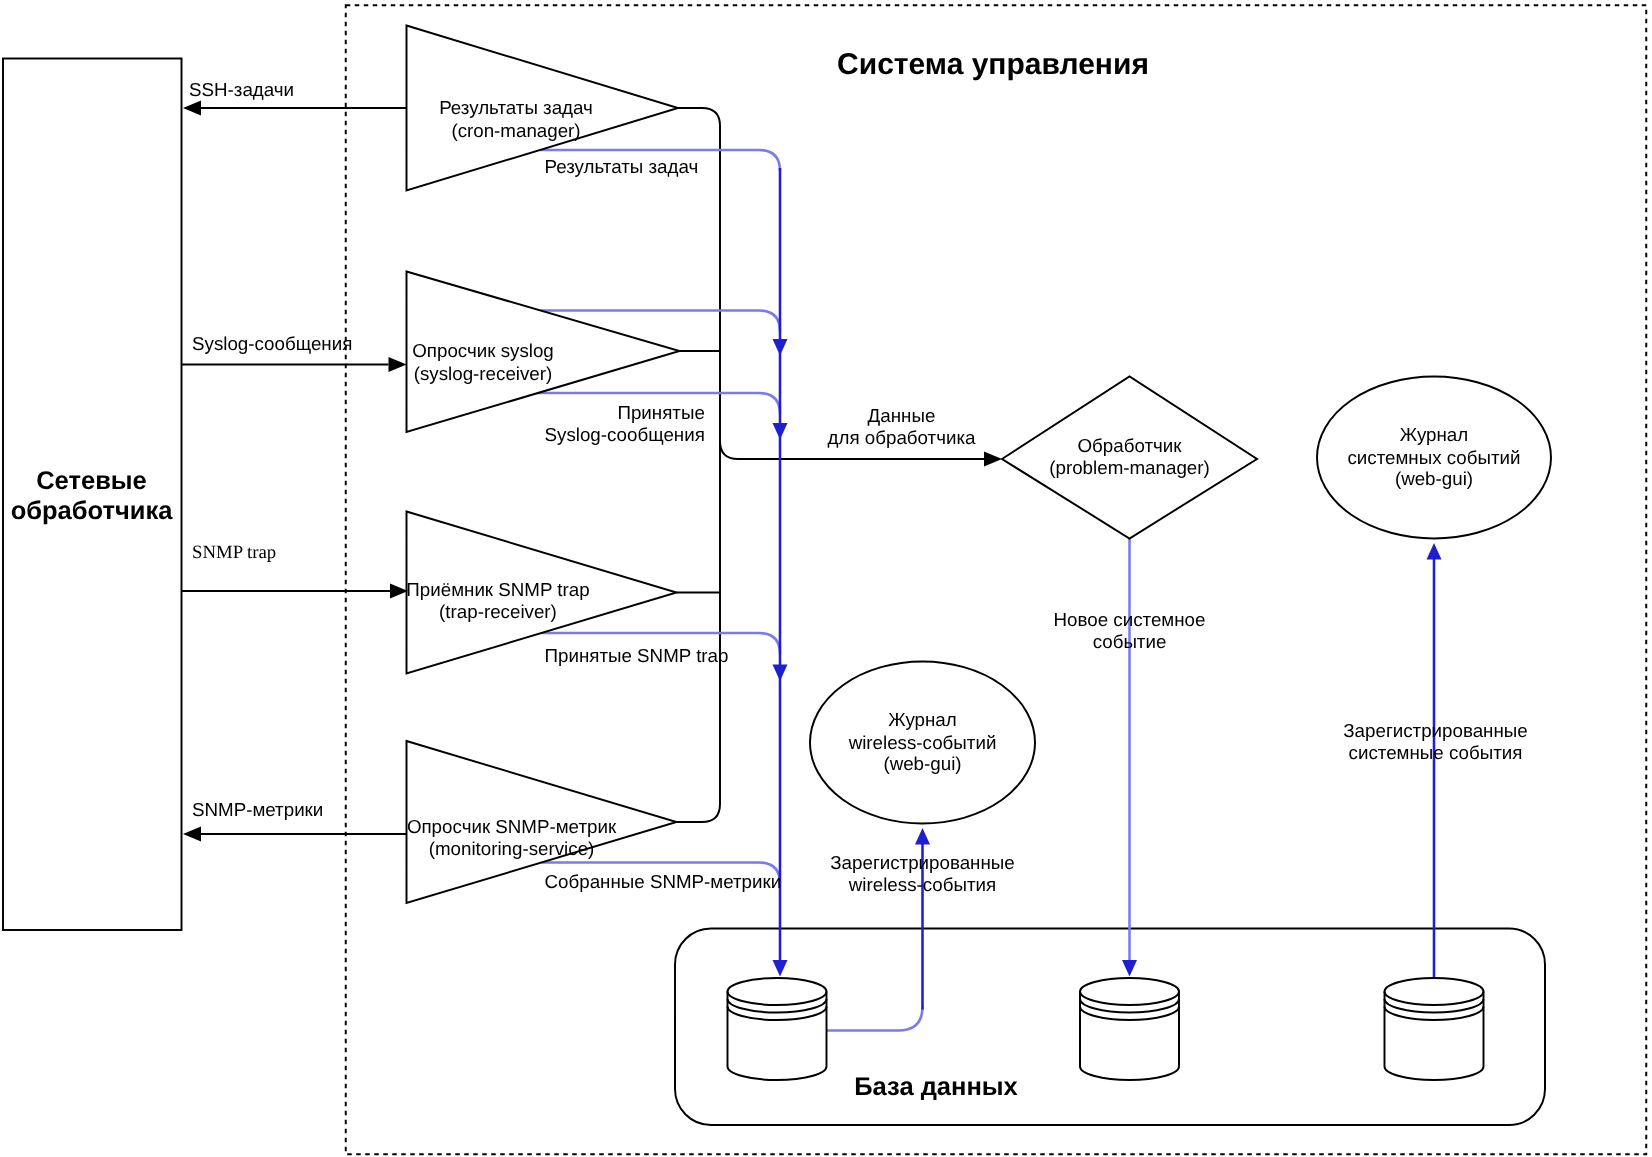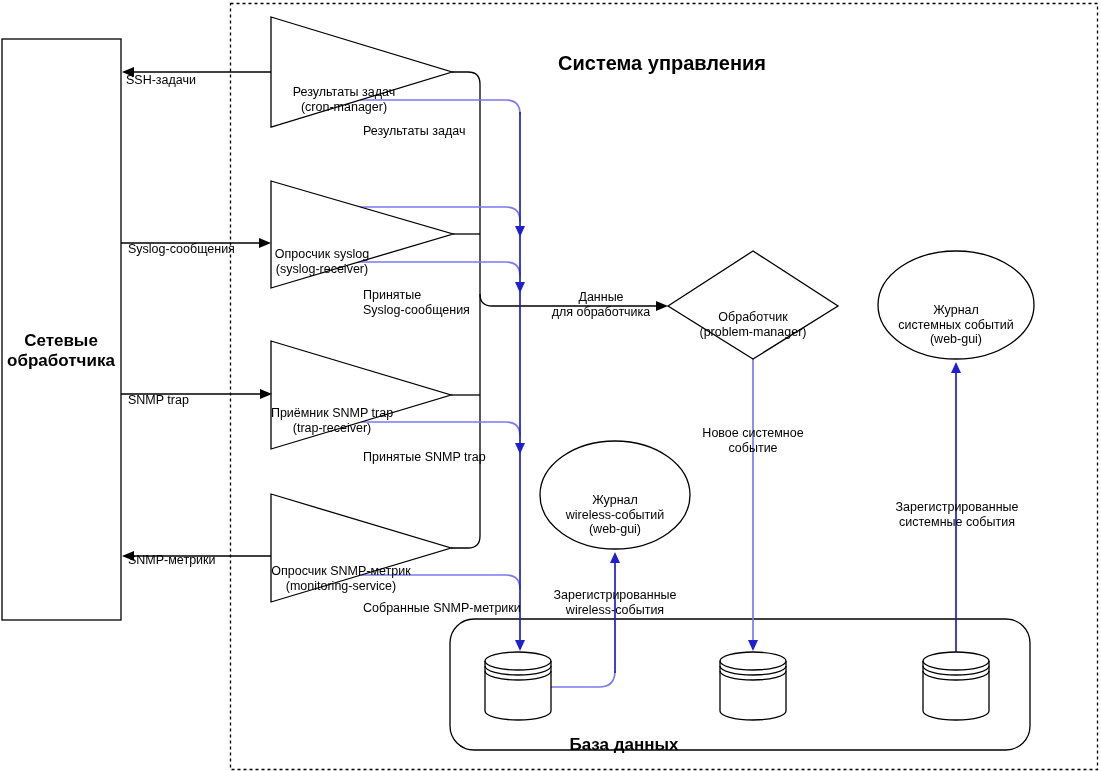--- a/index.html
+++ b/index.html
@@ -10,21 +10,20 @@
     font-family:"Liberation Sans", sans-serif;
     overflow:hidden;
   }
   #diagram-svg{position:absolute;left:0;top:0;}
   .lbl{
     position:absolute;
     font-size:12.5px;
     line-height:14.5px;
     color:#000;
     white-space:pre-line;
-    margin-top:20px;
   }
   .ctr{transform:translateX(-50%);text-align:center;}
   .b17{font-weight:bold;font-size:17px;line-height:20px;}
   .b20{font-weight:bold;font-size:20px;line-height:24px;}
 </style>
 </head>
 <body>
 
 <div id="stage">
 
@@ -131,25 +130,25 @@
 системных событий
 (web-gui)</div>
   <div class="lbl ctr" style="left:615px;top:473px;">Журнал
 wireless-событий
 (web-gui)</div>
 
   <div class="lbl b17 ctr" style="left:624px;top:715px;">База данных</div>
 
   <div class="lbl" style="left:126px;top:53px;">SSH-задачи</div>
   <div class="lbl" style="left:128px;top:222px;">Syslog-сообщения</div>
-  <div class="lbl" style="left:128px;top:373px;">SNMP trap</div>
+  <div class="lbl" style="left:128px;top:361px;font-family:Liberation Serif, serif;">SNMP trap</div>
   <div class="lbl" style="left:128px;top:533px;">SNMP-метрики</div>
 
   <div class="lbl" style="left:363px;top:104px;">Результаты задач</div>
-  <div class="lbl" style="left:363px;top:268px;">Принятые
+  <div class="lbl" style="left:363px;top:268px;text-align:right;">Принятые
 Syslog-сообщения</div>
   <div class="lbl ctr" style="left:601px;top:270px;">Данные
 для обработчика</div>
   <div class="lbl" style="left:363px;top:430px;">Принятые SNMP trap</div>
   <div class="lbl" style="left:363px;top:581px;">Собранные SNMP-метрики</div>
   <div class="lbl ctr" style="left:753px;top:406px;">Новое системное
 событие</div>
   <div class="lbl ctr" style="left:615px;top:568px;">Зарегистрированные
 wireless-события</div>
   <div class="lbl ctr" style="left:957px;top:480px;">Зарегистрированные

